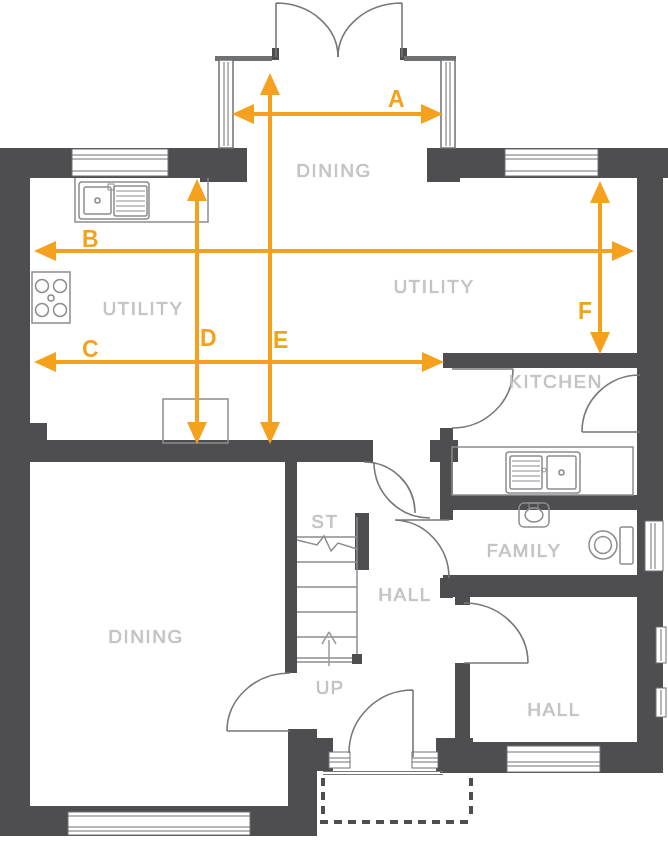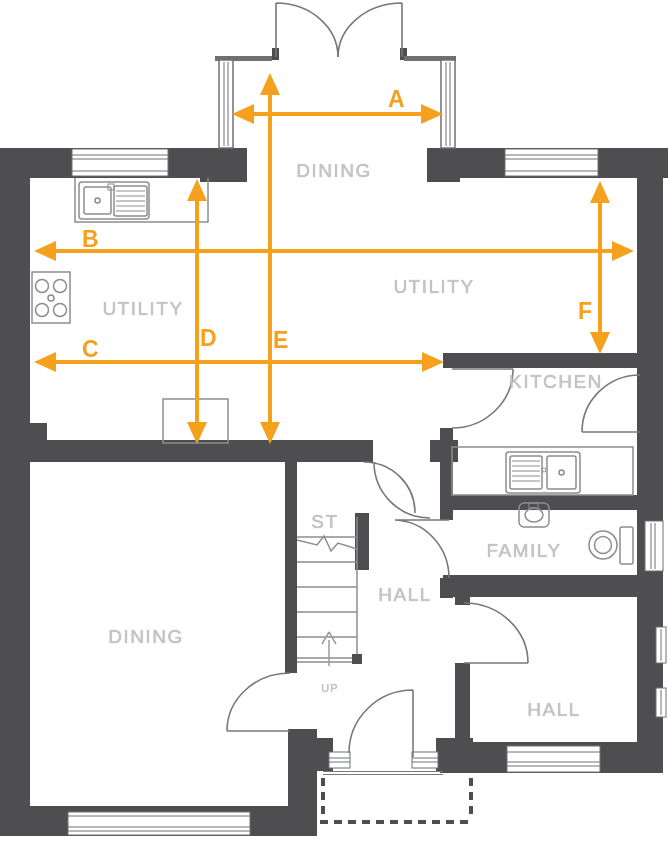--- a/index.html
+++ b/index.html
@@ -2,21 +2,21 @@
 <html><head>
 <meta charset="utf-8">
 <style>
   html,body{margin:0;padding:0;background:#ffffff;}
   .plan{position:relative;width:668px;height:841px;background:#ffffff;overflow:hidden;
         font-family:"Liberation Sans", sans-serif;}
   .plan svg{position:absolute;left:0;top:0;}
   .room-label{position:absolute;transform:translate(-50%,-50%);
       color:#C4C5C7;font-size:19px;letter-spacing:1.5px;white-space:nowrap;
       text-shadow:0 0 1px rgba(90,90,92,.6);}
-  .room-label.small{font-size:11px;letter-spacing:1px;}
+  .room-label.small{font-size:19px;letter-spacing:1px;}
   .dim-label{position:absolute;color:#F5A11E;font-size:23px;font-weight:bold;
       letter-spacing:0;white-space:nowrap;}
 </style>
 </head>
 <body>
 
 <div class="plan">
 
 <svg width="668" height="841" viewBox="0 0 668 841">
 

